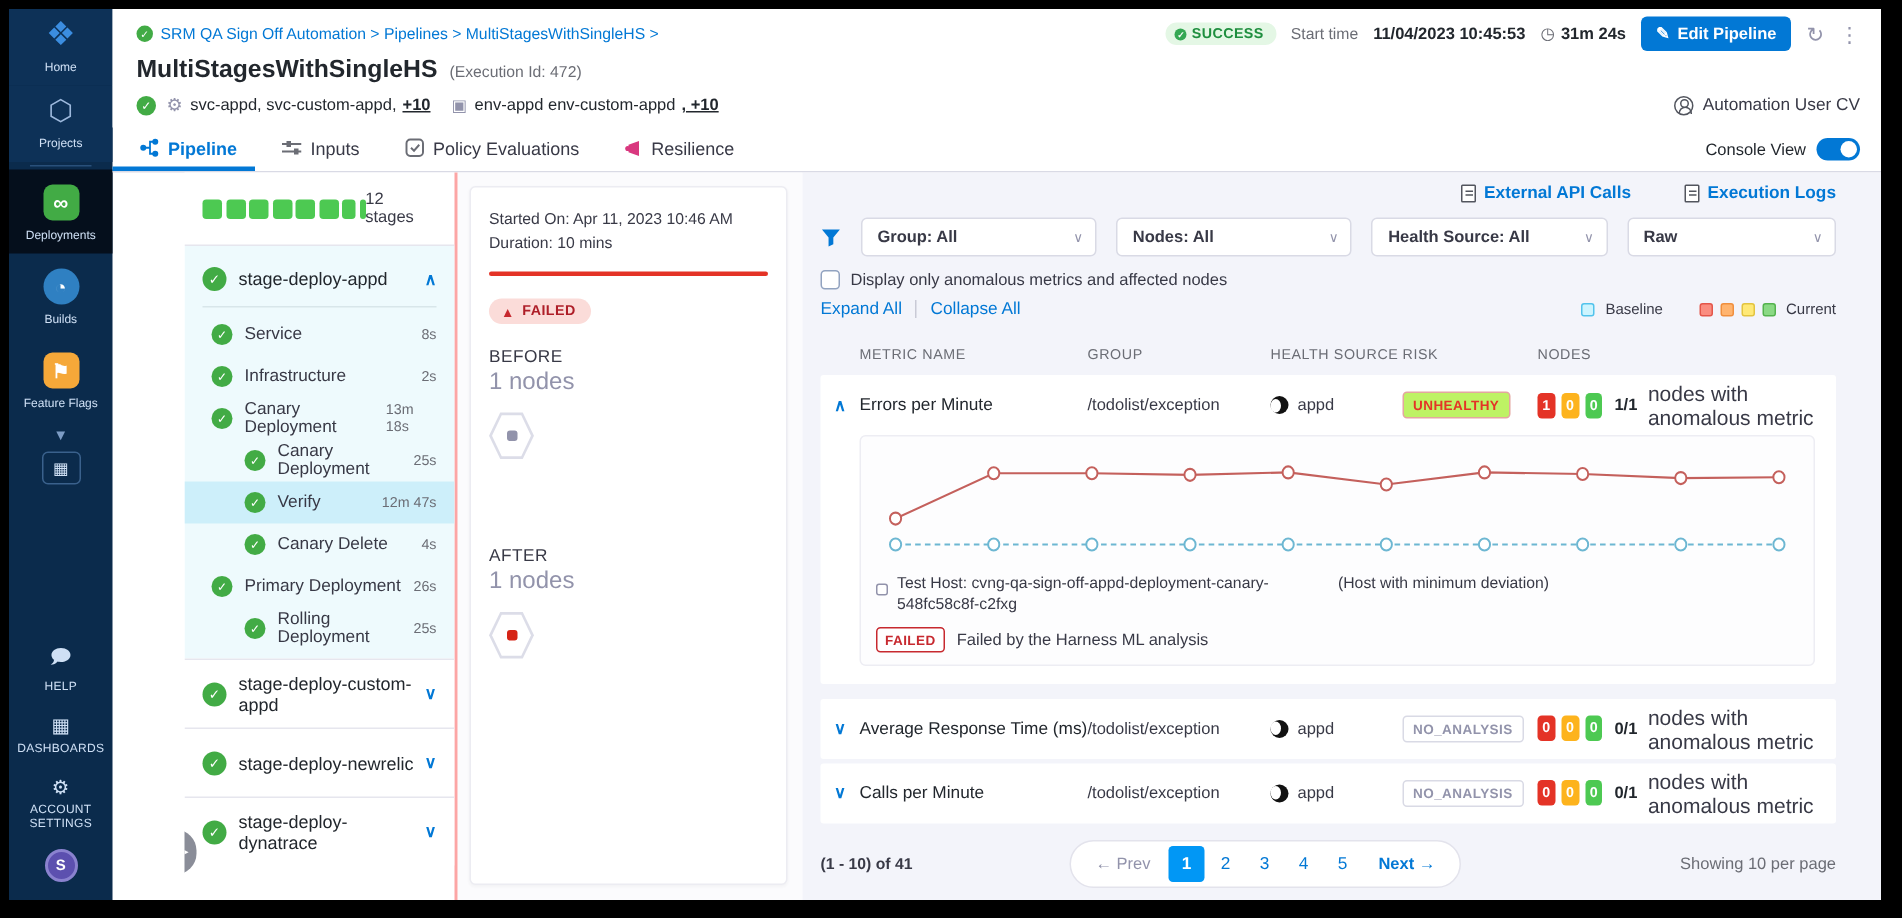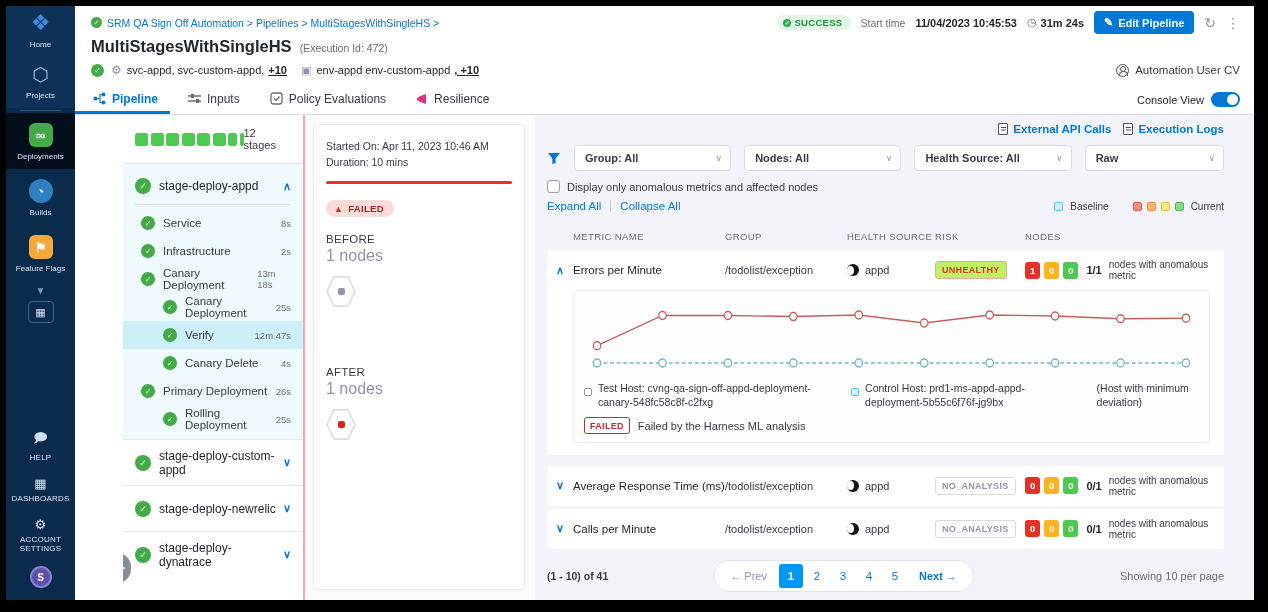--- a/index.html
+++ b/index.html
@@ -103,21 +103,21 @@
   .node-sec-title { font-size:11.5px; color:#383946; margin-top:16px; letter-spacing:.3px; }
   .node-sec-sub { font-size:16px; color:#9293ab; margin-top:2px; }
   .hex { width:30px; height:33px; margin-top:10px; background:#dcdde8; clip-path:polygon(25% 3%,75% 3%,100% 50%,75% 97%,25% 97%,0 50%); display:flex; align-items:center; justify-content:center; }
   .hex-in { width:26px; height:29px; background:#fff; clip-path:polygon(25% 3%,75% 3%,100% 50%,75% 97%,25% 97%,0 50%); display:flex; align-items:center; justify-content:center; }
   .hex-dot { width:7px; height:7px; border-radius:2px; }
   .dot-gray { background:#9293ab; } .dot-red { background:#d62416; }
   .after-gap { margin-top:58px; }
 
   
   .metrics { flex:1; background:#f3f4fa; padding:6px 30px 0 12px; display:flex; flex-direction:column; min-width:0; overflow:hidden; }
-  .links-row { display:flex; justify-content:flex-end; gap:12px; padding:2px 0 4px;align-items:flex-end; }
+  .links-row { display:flex; justify-content:flex-end; gap:36px; padding:2px 0 4px;align-items:flex-end; }
   .blue-link { color:#0278d5; font-size:11.5px; font-weight:bold; display:flex; align-items:center; gap:5px; cursor:pointer; }
   .doc-ic { width:10px; height:12px; border:1.2px solid #52555e; border-radius:1px; position:relative; background:#fff; }
   .doc-ic:after { content:""; position:absolute; left:1.5px; top:2.5px; width:5px; height:1.2px; background:#52555e; box-shadow:0 2.5px 0 #52555e; }
   .filters-row { display:flex; align-items:center; gap:13px; margin-top:6px; }
   .sel { background:#fff; border:1px solid #d9dae5; border-radius:4px; height:26px; display:flex; align-items:center; padding:0 8px 0 10px; font-size:11px; color:#383946; cursor:pointer; }
   .sel .sv { font-weight:bold; }
   .sel .sc { margin-left:auto; color:#9293ab; font-size:9px; padding-left:8px; }
   .w150 { width:158px; } .w140 { width:140px; }
   .chkrow { display:flex; align-items:center; gap:7px; margin-top:9px; font-size:11px; color:#383946; }
   .cbox { width:13px; height:13px; border:1.5px solid #92a3c0; border-radius:3px; background:#fff; cursor:pointer; }
@@ -143,21 +143,21 @@
   .hsrc { display:flex; align-items:center; gap:6px; color:#383946; font-size:11px; }
   .appd-ic { width:12px; height:12px; border-radius:50%; background:#111; position:relative; flex-shrink:0; }
   .appd-ic:after { content:""; position:absolute; left:0; top:1.5px; width:7px; height:9px; border-radius:50%; background:#fff; }
   .risk-badge { display:inline-block; font-size:9px; font-weight:bold; border-radius:3px; padding:3px 6px; letter-spacing:.3px; }
   .risk-unhealthy { color:#e43326; border:1px solid #e4a69f; background:#bef264; }
   .risk-noanalysis { color:#9293ab; border:1px solid #d9dae5; background:#fff; }
   .nodes-cell { display:flex; align-items:center; gap:4px; }
   .nbadge { width:17px; height:17px; border-radius:3px; color:#fff; font-size:9.5px; font-weight:bold; display:inline-flex; align-items:center; justify-content:center; }
   .nb-red { background:#e43326; } .nb-org { background:#fdb31d; } .nb-grn { background:#4dc952; }
   .nfrac { font-weight:bold; margin-left:4px; font-size:11px; }
-  .ntext { font-size:10px; color:#383946; margin-left:3px; }
+  .ntext { font-size:14px; color:#383946; margin-left:3px; }
   .chart-block { margin:0 14px 12px 26px; border:1px solid #ededf3; border-radius:4px; background:#fdfdfe; padding:6px 10px 8px; }
   .chart-legend { display:flex; gap:18px; margin-top:2px; }
   .cl-item { display:flex; gap:6px; font-size:10.5px; color:#383946; line-height:1.35; }
   .cl-sq { width:8px; height:8px; border-radius:2px; margin-top:7px; flex-shrink:0; }
   .cl-test { background:#fff; border:1px solid #9293ab; }
   .cl-control { background:#cdf4fe; border:1px solid #52c3ec; }
   .cl-w1 { max-width:290px; } .cl-w2 { max-width:250px; } .cl-w3 { max-width:150px; }
   .failed-row { display:flex; align-items:center; gap:8px; margin-top:8px; }
   .failed-tag { color:#c7292f; border:1.3px solid #c7292f; border-radius:3px; font-size:9px; font-weight:bold; padding:2.5px 5px; letter-spacing:.3px; background:#fff; }
   .failed-msg { font-size:11px; color:#383946; }
@@ -530,24 +530,20 @@
                 <circle cx="435.3333333333333" cy="17.939999999999998" r="4" fill="#fff" stroke="#c4605c" stroke-width="1.4"></circle>
                 <circle cx="505.55555555555554" cy="19.020000000000003" r="4" fill="#fff" stroke="#c4605c" stroke-width="1.4"></circle>
                 <circle cx="575.7777777777778" cy="21.720000000000006" r="4" fill="#fff" stroke="#c4605c" stroke-width="1.4"></circle>
                 <circle cx="646" cy="21.18" r="4" fill="#fff" stroke="#c4605c" stroke-width="1.4"></circle>
               </svg>
             <div class="chart-legend">
               <div class="cl-item cl-w1">
                 <span class="cl-sq cl-test"></span>
                 <span>Test Host: cvng-qa-sign-off-appd-deployment-canary-548fc58c8f-c2fxg</span>
               </div>
-              <div class="cl-item cl-w2">
-                <span class="cl-sq cl-control"></span>
-                <span>Control Host: prd1-ms-appd-appd-deployment-5b55c6f76f-jg9bx</span>
-              </div>
               <div class="cl-item cl-w3">
                 <span>(Host with minimum deviation)</span>
               </div>
             </div>
             <div class="failed-row">
               <span class="failed-tag">FAILED</span>
               <span class="failed-msg">Failed by the Harness ML analysis</span>
             </div>
           </div>
         </div>

